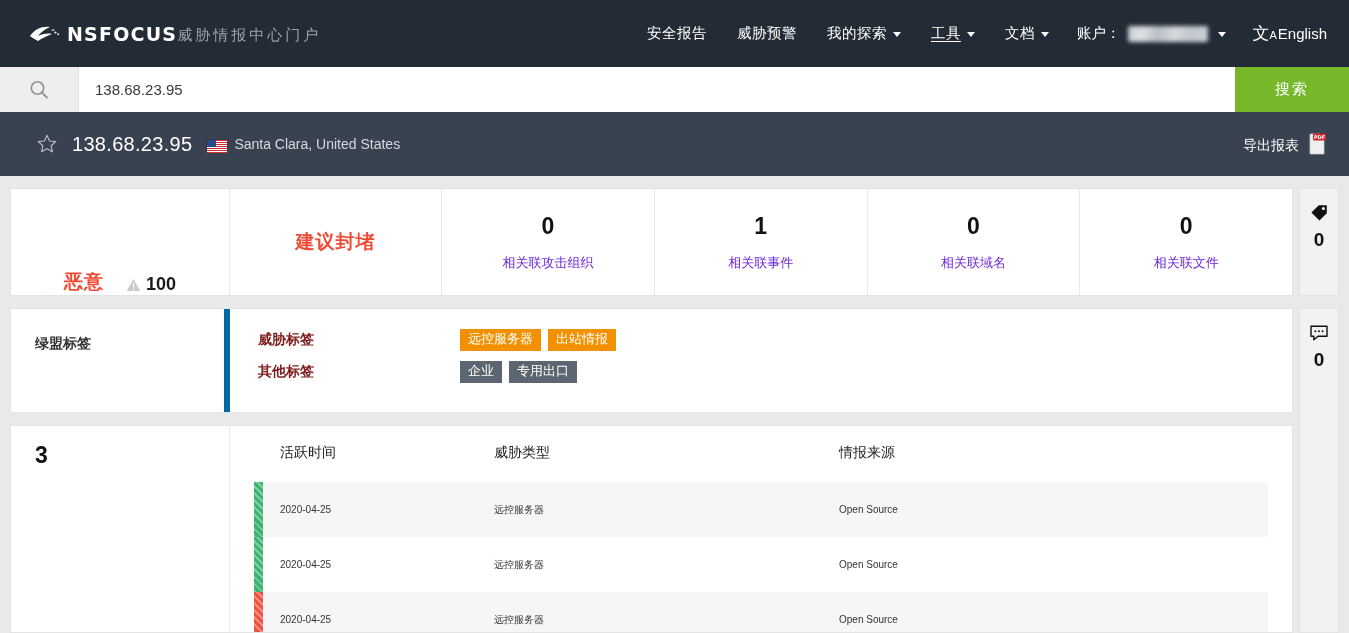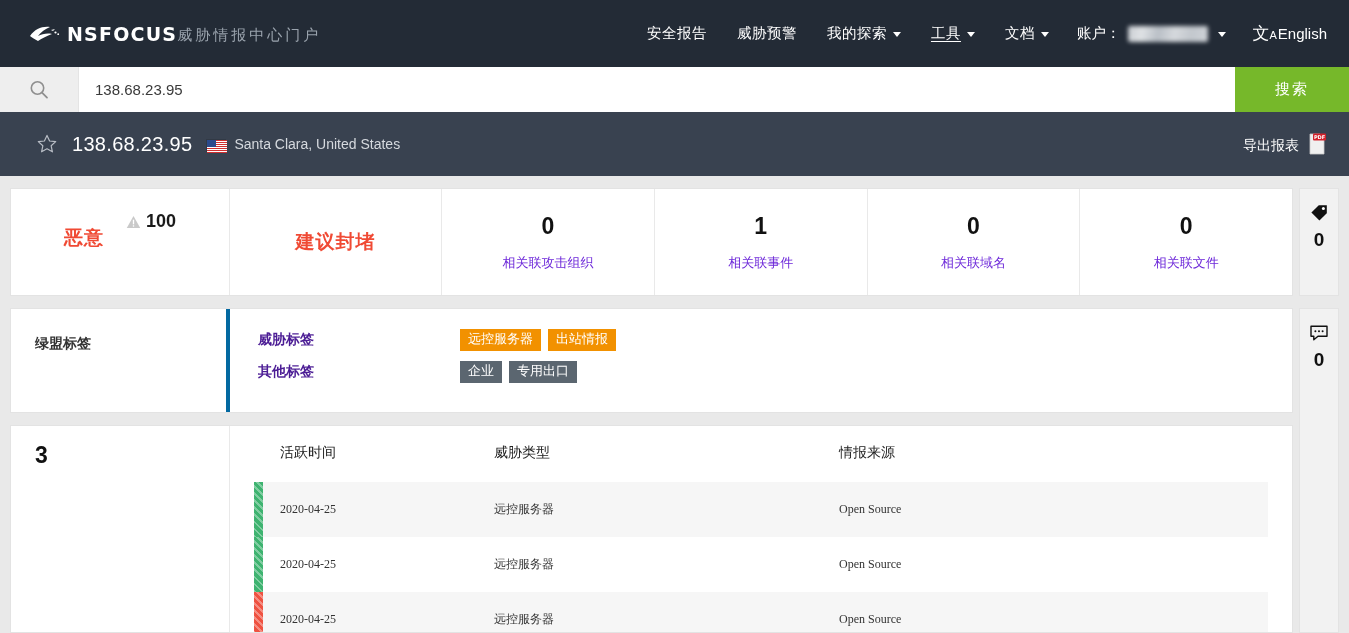--- a/index.html
+++ b/index.html
@@ -176,23 +176,23 @@
     flex-direction: column;
     align-items: center;
     justify-content: center;
     border-right: 1px solid #e9e9e9;
     position: relative;
   }
   .stat-cell:last-child { border-right: none; }
   .stat-verdict {
     flex: 0 0 219px;
     flex-direction: row;
-    align-items: flex-start;
+    align-items: flex-end;
     justify-content: center;
-    padding-top: 22px;
+    padding-top: 28px;
     gap: 0;
   }
   .verdict-word {
     color: #f04a34;
     font-size: 19px;
     font-weight: bold;
     letter-spacing: 1px;
     margin-top: 14px;
   }
   .verdict-score {
@@ -226,34 +226,34 @@
   }
   .side-card.tag-card { height: 108px; }
   .side-card.comment-card { flex: 1; }
   .side-icon { width: 20px; height: 20px; margin-bottom: 6px; }
   .side-count { font-size: 19px; font-weight: bold; color: #111; }
 
   
   .tags-panel { height: 105px; }
   .tags-left {
     flex: 0 0 219px;
-    border-right: 4px solid #0369a1;
+    border-right: 6px solid #0369a1;
     display: flex;
     align-items: flex-start;
     padding: 26px 0 0 24px;
   }
   .tags-left-title { font-size: 14px; font-weight: bold; color: #333; }
   .tags-right { flex: 1; padding: 20px 0 0 0; }
   .tag-row { display: flex; align-items: center; margin-bottom: 10px; }
   .tag-row-label {
     width: 230px;
     padding-left: 28px;
     font-size: 14px;
     font-weight: bold;
-    color: #4c1d95;
+    color: #7f1d1d;
   }
   .tag-list { display: flex; gap: 7px; }
   .chip {
     font-size: 13px;
     color: #ffffff;
     padding: 3px 8px 4px 8px;
     line-height: 1.15;
     cursor: pointer;
     white-space: nowrap;
   }
@@ -274,26 +274,25 @@
   table.hist th {
     text-align: left;
     font-size: 14px;
     font-weight: normal;
     color: #222;
     padding: 0 0 20px 0;
   }
   table.hist th.c1, table.hist td.c1 { width: 240px; padding-left: 26px; }
   table.hist th.c2, table.hist td.c2 { width: 345px; }
   table.hist td {
-    font-size: 12px;
+    font-size: 10px;
     color: #333;
     height: 55px;
     vertical-align: middle;
     padding: 0;
-    font-family: Liberation Serif, serif;
   }
   table.hist tbody tr.odd td { background: #f6f6f6; }
   .bar-track {
     position: absolute;
     left: 0;
     top: 0;
     width: 9px;
     bottom: 0;
   }
   .bar-seg { width: 9px; }

